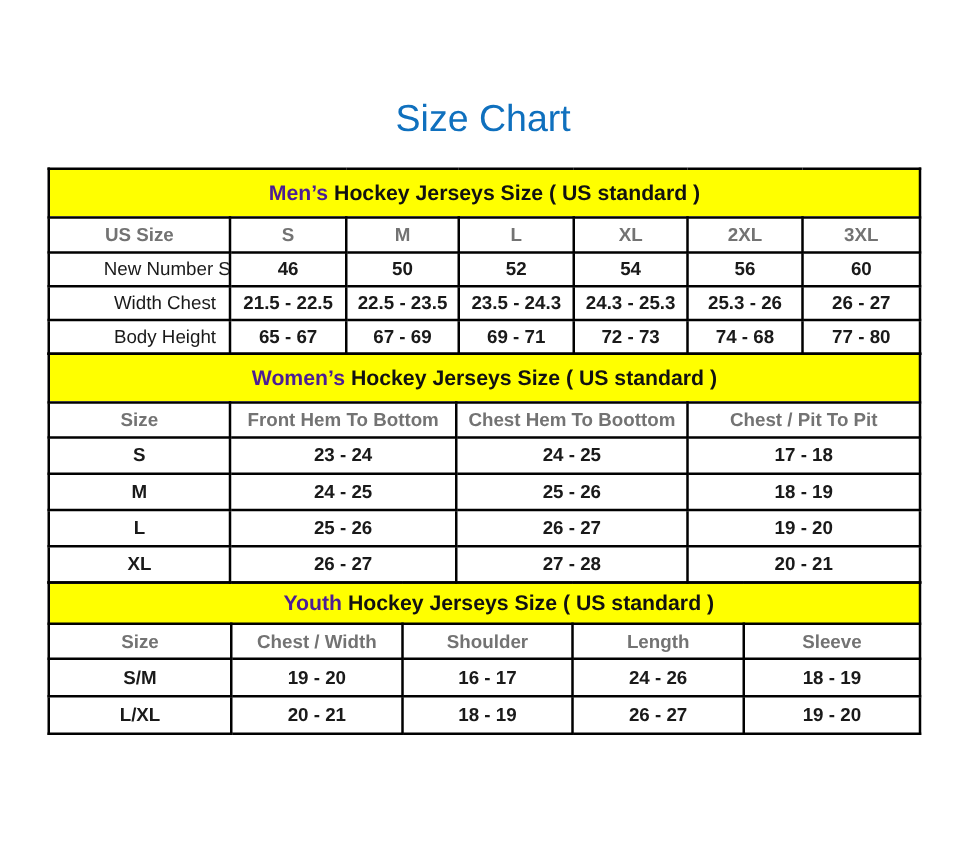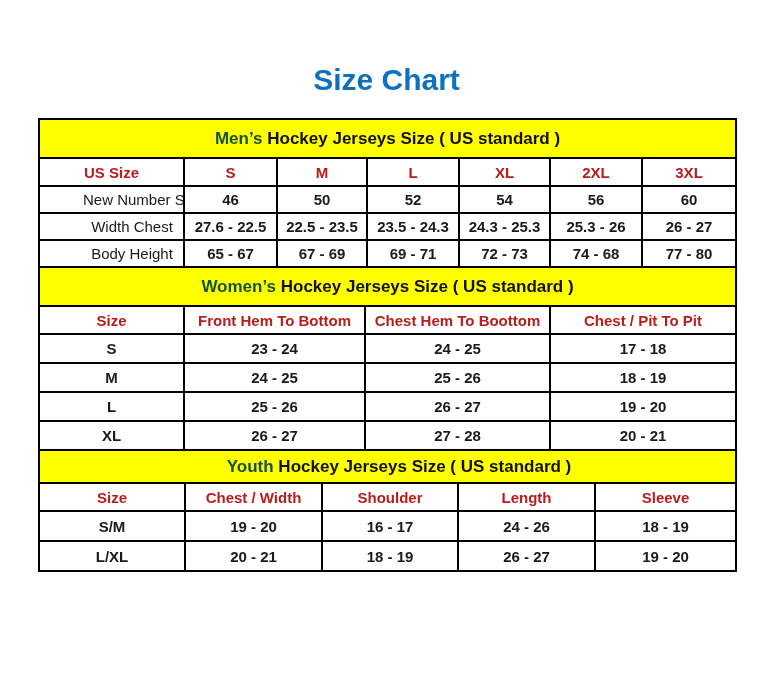--- a/index.html
+++ b/index.html
@@ -9,25 +9,25 @@
     background: #ffffff;
     font-family: "Liberation Sans", sans-serif;
     overflow: hidden;
   }
   .page {
     width: 776px; height: 692px;
     padding-top: 63px;
   }
   .page-title {
     width: 697px;
-    margin: 0 0 0 38px;
+    margin: 16px 0 0 38px;
     text-align: center;
     font-size: 30px;
     line-height: 34px;
-    font-weight: bold;
+    font-weight: normal;
     color: #0f70be;
     letter-spacing: 0px;
   }
   .chart-wrap {
     margin: 21px 0 0 38px;
     width: 697px;
   }
   table.size-table {
     border-collapse: collapse;
     table-layout: fixed;
@@ -45,25 +45,25 @@
     white-space: nowrap;
   }
   tr.band-row th {
     background: #ffff00;
     height: 39px;
     font-size: 17px;
     font-weight: bold;
     color: #111111;
   }
   table[data-table="youth"] tr.band-row th { height: 33px; padding-left: 25px; }
-  .band-accent { color: #14532d; }
+  .band-accent { color: #4c1d95; }
   tr.head-row th {
     height: 28px;
     font-weight: bold;
-    color: #b91c1c;
+    color: #737373;
   }
   tr.data-row th, tr.data-row td { height: 27px; }
   table[data-table="womens"] tr.data-row th,
   table[data-table="womens"] tr.data-row td { height: 29px; }
   table[data-table="youth"] tr.data-row th,
   table[data-table="youth"] tr.data-row td { height: 30px; }
   tr.data-row th.row-label { font-weight: bold; }
   table[data-table="mens"] tr.data-row th.row-label { font-weight: normal; padding-left: 43px; }
   tr.data-row td { font-weight: bold; }
   .squiggle {
@@ -111,21 +111,21 @@
             <th class="row-label">New Number Size</th>
             <td>46</td>
             <td>50</td>
             <td>52</td>
             <td>54</td>
             <td>56</td>
             <td>60</td>
           </tr>
           <tr class="data-row">
             <th class="row-label">Width Chest</th>
-            <td>27.6 - 22.5</td>
+            <td>21.5 - 22.5</td>
             <td>22.5 - 23.5</td>
             <td>23.5 - 24.3</td>
             <td>24.3 - 25.3</td>
             <td>25.3 - 26</td>
             <td>26 - 27</td>
           </tr>
           <tr class="data-row">
             <th class="row-label">Body Height</th>
             <td>65 - 67</td>
             <td>67 - 69</td>

